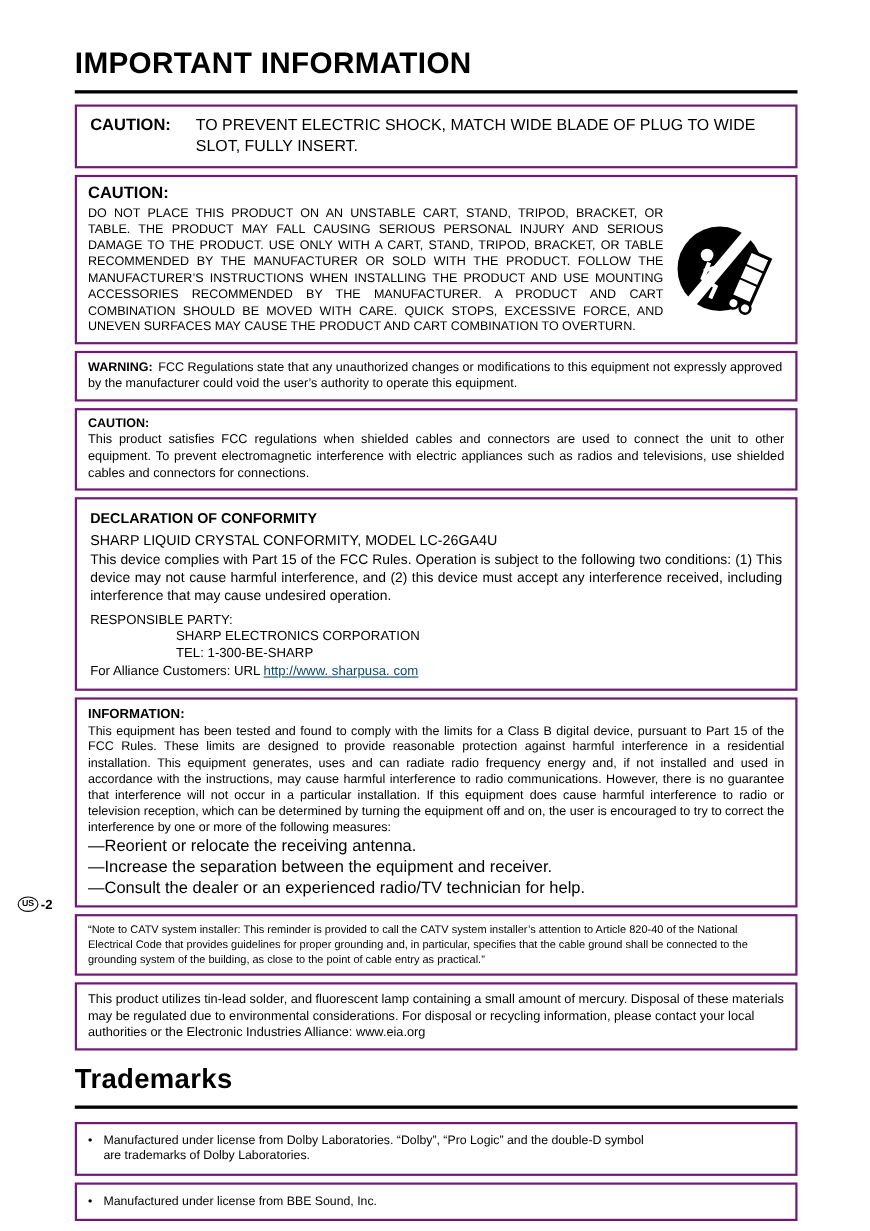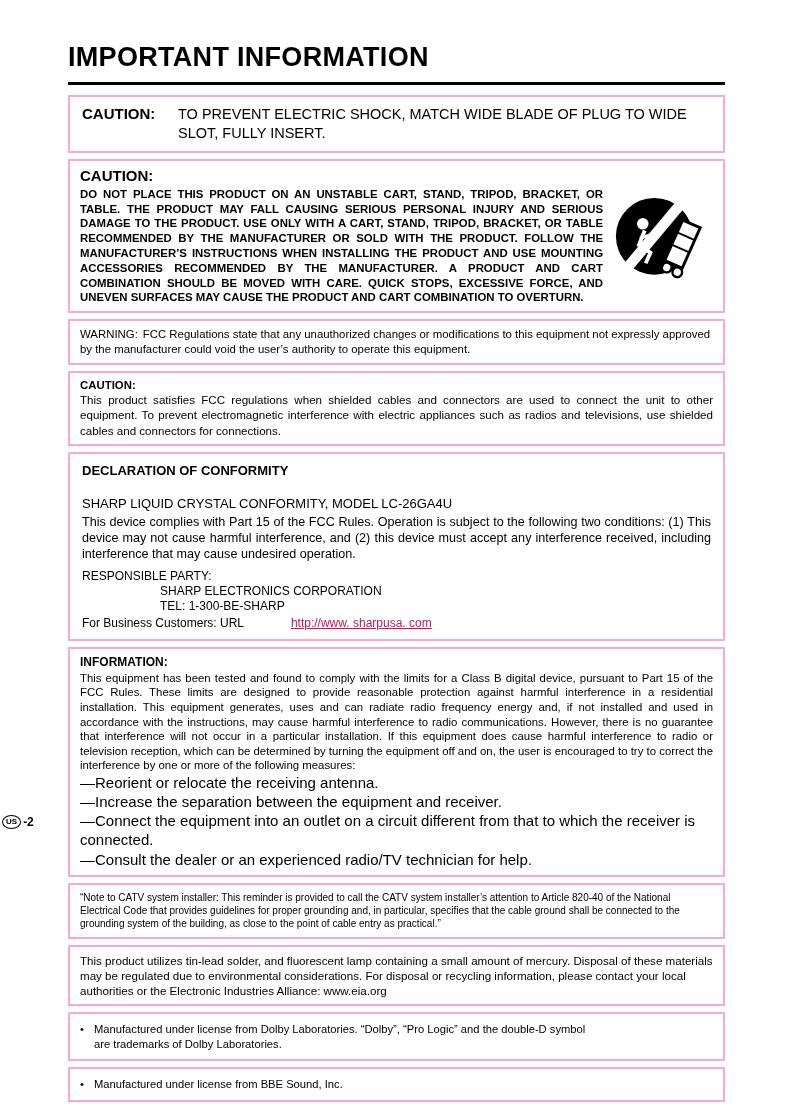--- a/index.html
+++ b/index.html
@@ -14,73 +14,73 @@
   .page { padding:42px 66px 0 68px; height:845px; position:relative; }
 
   h1.doc-title, h2.doc-title {
     font-size:27px; font-weight:700; letter-spacing:.3px;
     border-bottom:3px solid #000;
     padding-bottom:9px; margin-bottom:10px;
   }
   h2.doc-title { font-size:25px; margin-top:12px; margin-bottom:12px; }
 
   .box {
-    border:2px solid #f9a8d4;
+    border:2px solid #701a75;
     padding:6px 10px;
     margin-bottom:6px;
   }
 
   
   .plug-box { display:flex; padding:8px 12px; }
   .plug-box .lbl { font-weight:700; font-size:15px; width:96px; flex-shrink:0; }
   .plug-box .txt { font-size:14.5px; line-height:1.3; }
 
   
   .cart-box .hd { font-weight:700; font-size:15px; margin-bottom:3px; }
-  .cart-flex { display:flex; align-items:center;font-weight:bold; }
+  .cart-flex { display:flex; align-items:flex-end; }
   .cart-flex .body { flex:1; font-size:11.4px; line-height:1.3; text-align:justify; }
   .cart-flex .iconwrap { width:102px; flex-shrink:0; margin-left:8px; text-align:center; }
 
   
   .warn-box p { font-size:11.4px; line-height:1.32; }
-  .warn-box .lbl { font-weight:400; margin-right:5px; }
+  .warn-box .lbl { font-weight:700; margin-right:5px; }
 
   
   .shield-box .hd { font-weight:700; font-size:11.4px; margin-bottom:1px; }
   .shield-box .body { font-size:11.6px; line-height:1.3; text-align:justify; }
 
   
   .decl-box { padding:9px 12px; }
-  .decl-box .hd { font-weight:700; font-size:13px; margin-bottom:18px; }
+  .decl-box .hd { font-weight:700; font-size:13px; margin-bottom:5px; }
   .decl-box .model { font-size:13px; margin-bottom:3px; }
   .decl-box .body { font-size:12.6px; line-height:1.3; text-align:justify; margin-bottom:6px; }
   .decl-box .rp { font-size:12px; line-height:1.28; }
   .decl-box .indent { margin-left:78px; }
   .decl-box .biz { font-size:12px; margin-top:1px; }
-  .decl-box a.url { color:#be185d; text-decoration:underline;margin-left:44px; }
+  .decl-box a.url { color:#0c4a6e; text-decoration:underline; }
 
   
   .info-box .hd { font-weight:700; font-size:12px; margin-bottom:2px; }
   .info-box .body { font-size:11.4px; line-height:1.28; text-align:justify; }
   .info-box .measure { font-size:15px; line-height:1.28; }
 
   
   .catv-box .body { font-size:10px; line-height:1.33; }
 
   
   .merc-box .body { font-size:11.6px; line-height:1.3; }
 
   
   .tm-box { padding:8px 10px; }
   .tm-item { display:flex; font-size:11.2px; line-height:1.32; }
   .tm-item .bullet { width:14px; flex-shrink:0; text-align:left; }
   .tm-item .lines { flex:1; }
 
   .footer {
-    position:absolute; left:2px; bottom:16px;
+    position:absolute; left:16px; bottom:16px;
     display:flex; align-items:flex-start; gap:2px;
   }
   .us-badge {
     display:inline-block;
     border:1.5px solid #000; border-radius:50%;
     font-size:8px; font-weight:700;
     padding:1px 3px; line-height:10px;
   }
   .pnum { font-weight:700; font-size:12px; }
 </style>
@@ -131,41 +131,41 @@
   </div>
 
   <div class="box decl-box">
     <div class="hd">DECLARATION OF CONFORMITY</div>
     <div class="model">SHARP LIQUID CRYSTAL CONFORMITY, MODEL LC-26GA4U</div>
     <div class="body">This device complies with Part 15 of the FCC Rules. Operation is subject to the following two conditions: (1) This device may not cause harmful interference, and (2) this device must accept any interference received, including interference that may cause undesired operation.</div>
     <div class="rp">RESPONSIBLE PARTY:</div>
     <div class="rp indent">SHARP ELECTRONICS CORPORATION</div>
     <div class="rp indent">TEL: 1-300-BE-SHARP</div>
     <div class="biz">
-      <span>For Business Customers: URL </span><a href="#" class="url">http://www. sharpusa. com</a>
+      <span>For Alliance Customers: URL </span><a href="#" class="url">http://www. sharpusa. com</a>
     </div>
   </div>
 
   <div class="box info-box">
     <div class="hd">INFORMATION:</div>
     <div class="body">This equipment has been tested and found to comply with the limits for a Class B digital device, pursuant to Part 15 of the FCC Rules. These limits are designed to provide reasonable protection against harmful interference in a residential installation. This equipment generates, uses and can radiate radio frequency energy and, if not installed and used in accordance with the instructions, may cause harmful interference to radio communications. However, there is no guarantee that interference will not occur in a particular installation. If this equipment does cause harmful interference to radio or television reception, which can be determined by turning the equipment off and on, the user is encouraged to try to correct the interference by one or more of the following measures:</div>
     <div class="measure">—Reorient or relocate the receiving antenna.</div>
     <div class="measure">—Increase the separation between the equipment and receiver.</div>
-    <div class="measure">—Connect the equipment into an outlet on a circuit different from that to which the receiver is connected.</div>
     <div class="measure">—Consult the dealer or an experienced radio/TV technician for help.</div>
   </div>
 
   <div class="box catv-box">
     <div class="body">“Note to CATV system installer: This reminder is provided to call the CATV system installer’s attention to Article 820-40 of the National Electrical Code that provides guidelines for proper grounding and, in particular, specifies that the cable ground shall be connected to the grounding system of the building, as close to the point of cable entry as practical.”</div>
   </div>
 
   <div class="box merc-box">
     <div class="body">This product utilizes tin-lead solder, and fluorescent lamp containing a small amount of mercury. Disposal of these materials may be regulated due to environmental considerations. For disposal or recycling information, please contact your local authorities or the Electronic Industries Alliance: www.eia.org</div>
   </div>
 
+  <h2 class="doc-title">Trademarks</h2>
 
   <div class="box tm-box">
     <div class="tm-item">
       <span class="bullet">•</span>
       <div class="lines">
         <div>Manufactured under license from Dolby Laboratories. “Dolby”, “Pro Logic” and the double-D symbol</div>
         <div>are trademarks of Dolby Laboratories.</div>
       </div>
     </div>
   </div>

